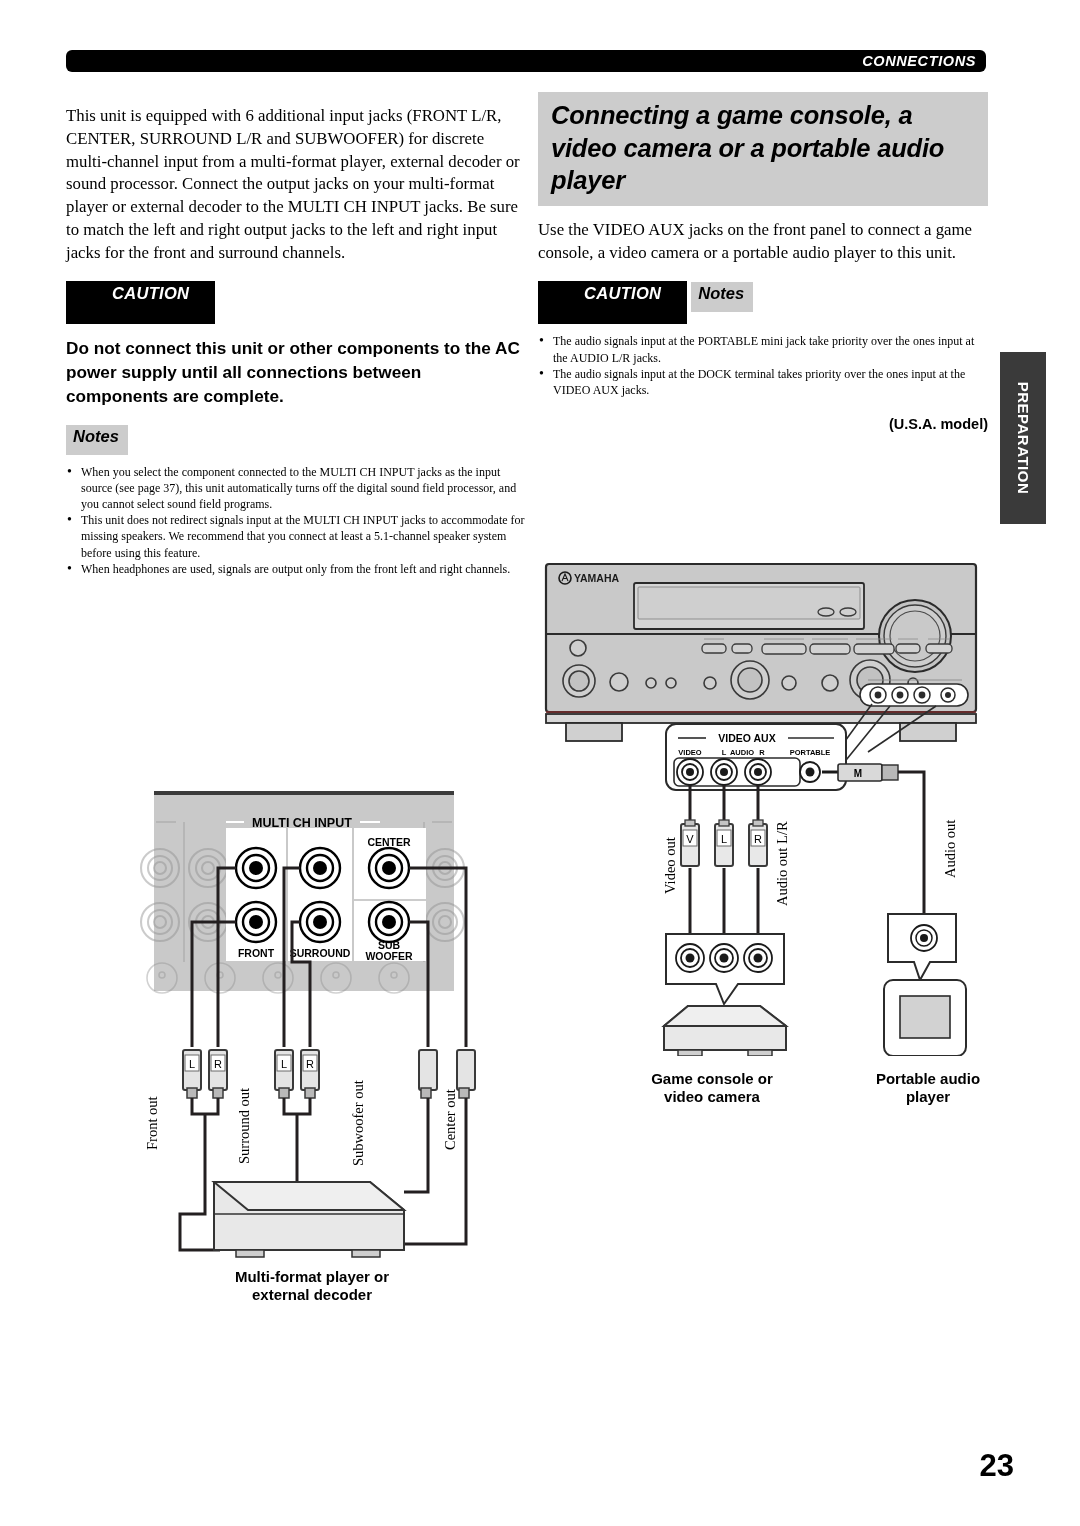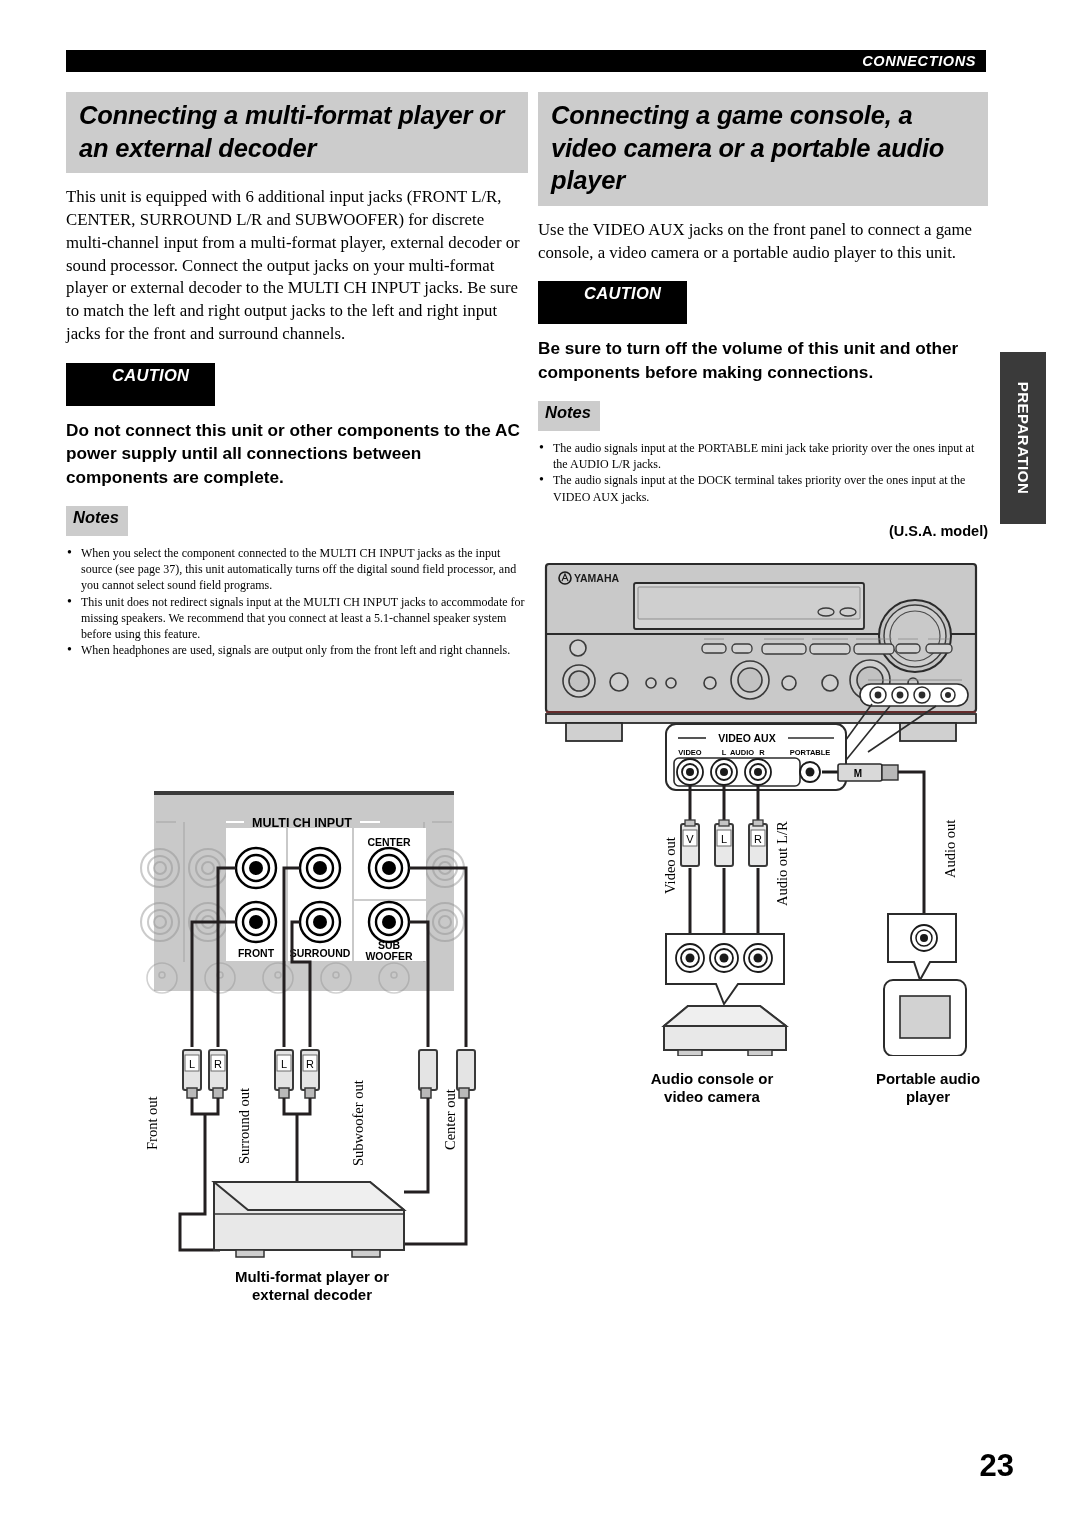--- a/index.html
+++ b/index.html
@@ -10,20 +10,21 @@
     font-family: "Liberation Serif", serif;
     position: relative;
     overflow: hidden;
   }
 
   
   .head-bar {
     position: absolute; left: 66px; top: 50px;
     width: 920px; height: 22px;
     background: #000000;
+    border-radius: 6px;
   }
   .head-bar .chapter {
     position: absolute; right: 10px; top: 50%;
     transform: translateY(-50%);
     color: #ffffff;
     font-family: "Liberation Sans", sans-serif;
     font-style: italic; font-weight: bold;
     font-size: 14.5px; letter-spacing: 0.6px;
   }
 
@@ -137,21 +138,20 @@
 
 <div class="head-bar">
   <span class="chapter">CONNECTIONS</span>
 </div>
 
 <div class="side-tab">
   <span>PREPARATION</span>
 </div>
 
 <div class="col col-left">
-  <div class="section-title">Connecting a multi-format player or an external decoder</div>
   <div class="body-text">This unit is equipped with 6 additional input jacks (FRONT L/R, CENTER, SURROUND L/R and SUBWOOFER) for discrete multi-channel input from a multi-format player, external decoder or sound processor. Connect the output jacks on your multi-format player or external decoder to the MULTI CH INPUT jacks. Be sure to match the left and right output jacks to the left and right input jacks for the front and surround channels.</div>
   <div class="caution-badge">CAUTION</div>
   <div class="caution-text">Do not connect this unit or other components to the AC power supply until all connections between components are complete.</div>
   <div class="notes-badge">Notes</div>
   <ul class="notes">
     <li>When you select the component connected to the MULTI CH INPUT jacks as the input source (see page 37), this unit automatically turns off the digital sound field processor, and you cannot select sound field programs.</li>
     <li>This unit does not redirect signals input at the MULTI CH INPUT jacks to accommodate for missing speakers. We recommend that you connect at least a 5.1-channel speaker system before using this feature.</li>
     <li>When headphones are used, signals are output only from the front left and right channels.</li>
   </ul>
 </div>
@@ -335,21 +335,20 @@
 
 <div class="fig-caption" style="position:absolute; left:132px; top:1268px; width:360px;">
   <div>Multi-format player or</div>
   <div>external decoder</div>
 </div>
 
 <div class="col col-right">
   <div class="section-title">Connecting a game console, a video camera or a portable audio player</div>
   <div class="body-text">Use the VIDEO AUX jacks on the front panel to connect a game console, a video camera or a portable audio player to this unit.</div>
   <div class="caution-badge">CAUTION</div>
-  <div class="caution-text">Be sure to turn off the volume of this unit and other components before making connections.</div>
   <div class="notes-badge">Notes</div>
   <ul class="notes">
     <li>The audio signals input at the PORTABLE mini jack take priority over the ones input at the AUDIO L/R jacks.</li>
     <li>The audio signals input at the DOCK terminal takes priority over the ones input at the VIDEO AUX jacks.</li>
   </ul>
   <div class="model-note">(U.S.A. model)</div>
 </div>
 
 <div class="figure" style="left:538px; top:556px; width:460px; height:500px;">
   <svg width="460" height="500" viewBox="0 0 460 500">
@@ -538,21 +537,21 @@
       <rect x="362" y="440" width="50" height="42" fill="#d2d2d2" stroke="#2b2b2b" stroke-width="1.6"></rect>
     </g>
   </svg>
 
   <div class="vert-label" style="left:124px; top:338px;">Video out</div>
   <div class="vert-label" style="left:236px; top:350px;">Audio out L/R</div>
   <div class="vert-label" style="left:404px; top:322px;">Audio out</div>
 </div>
 
 <div class="fig-caption" style="position:absolute; left:622px; top:1070px; width:180px;">
-  <div>Audio console or</div>
+  <div>Game console or</div>
   <div>video camera</div>
 </div>
 <div class="fig-caption" style="position:absolute; left:838px; top:1070px; width:180px;">
   <div>Portable audio</div>
   <div>player</div>
 </div>
 
 <div class="page-num">23</div>
 
 </body></html>

